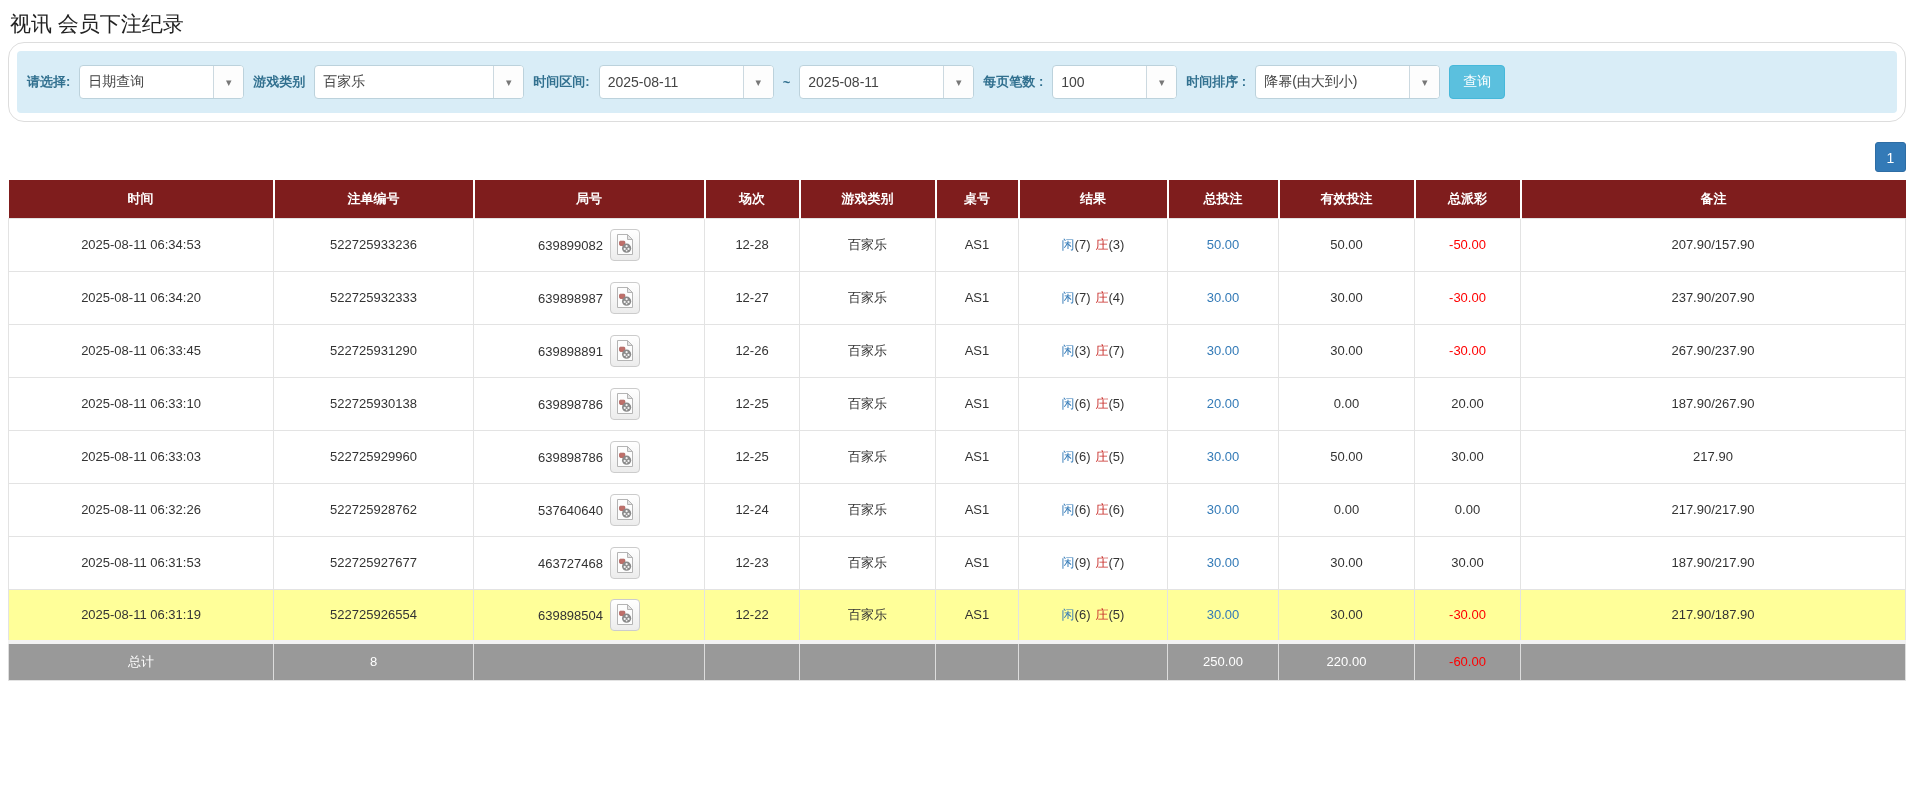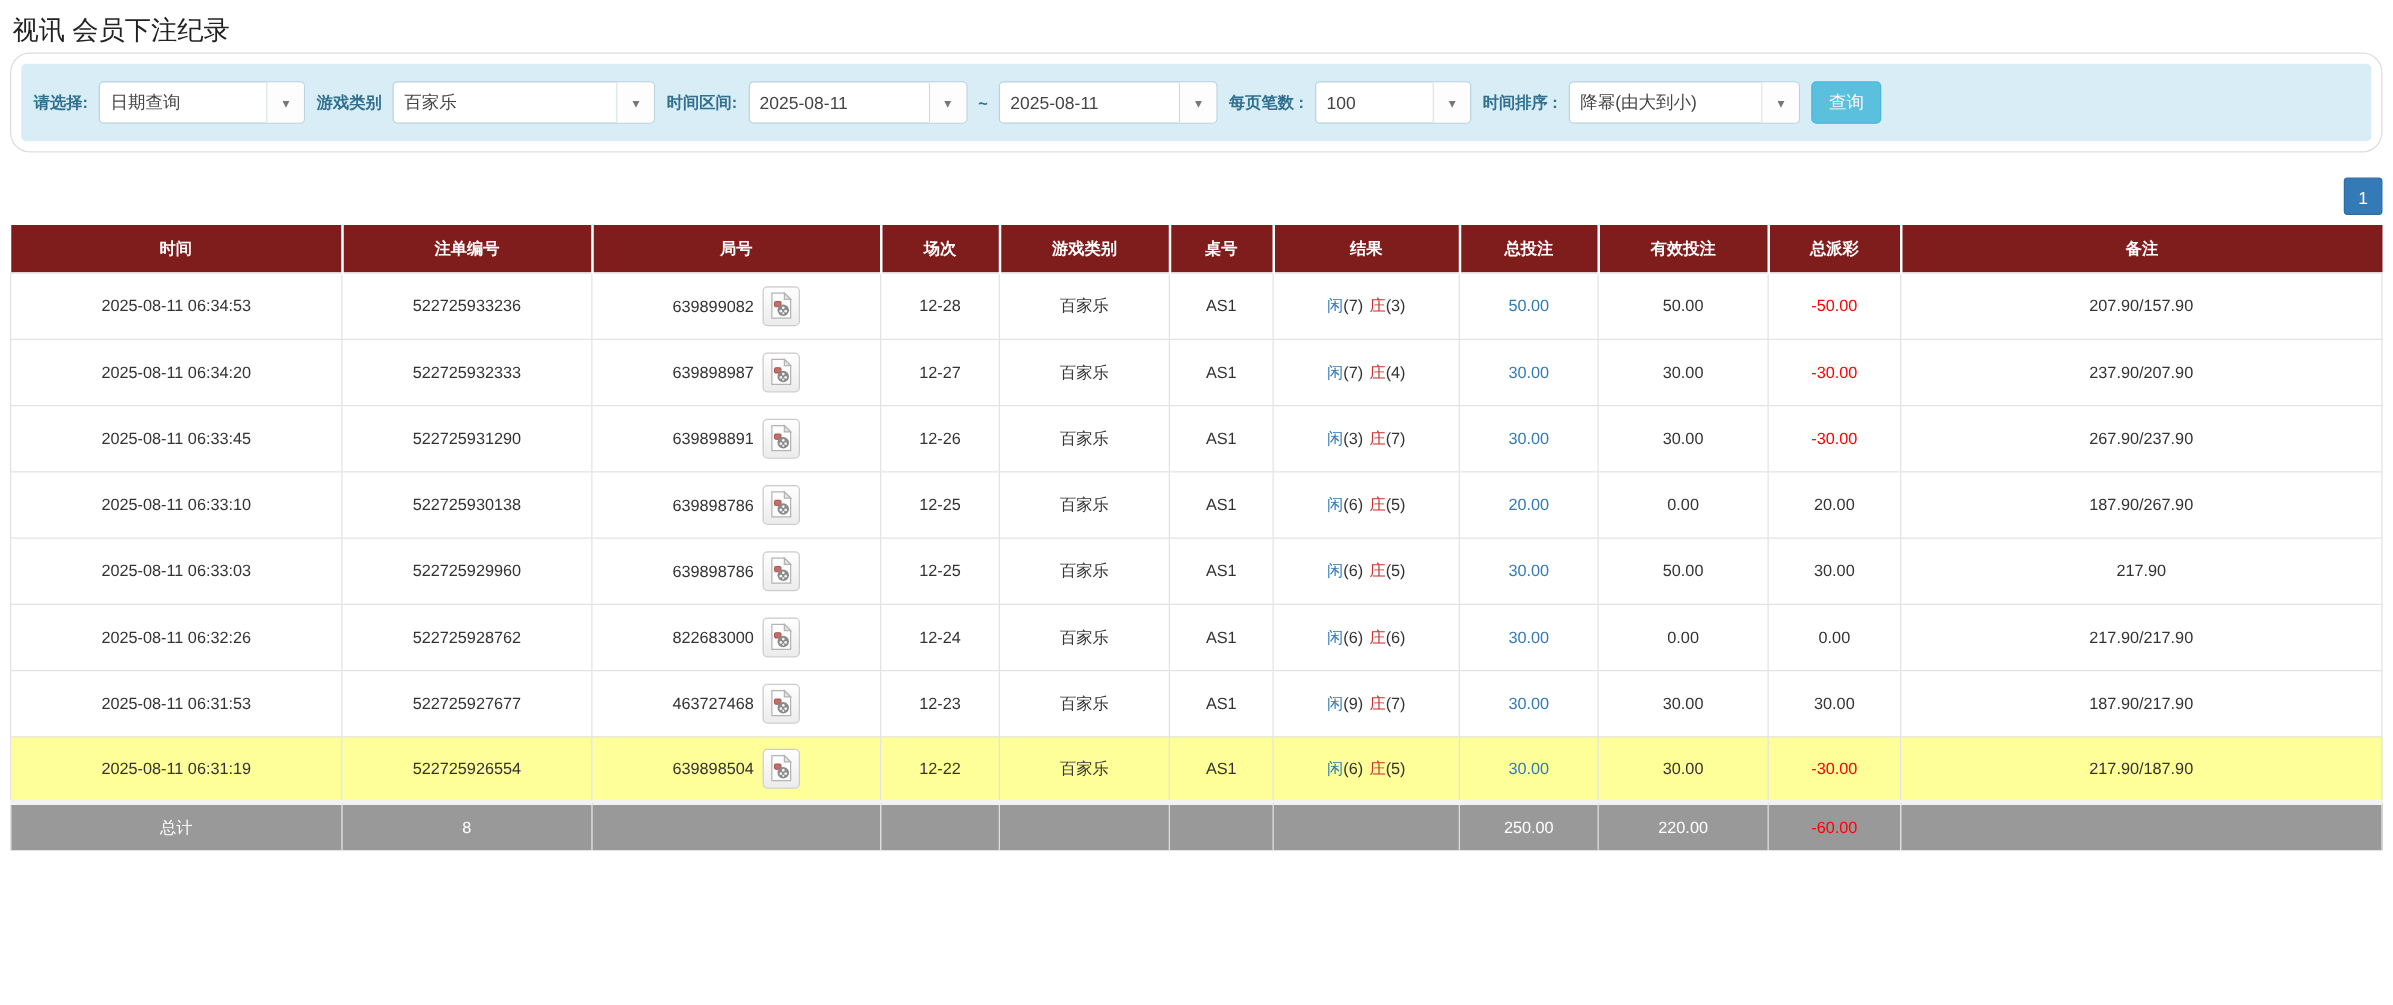--- a/index.html
+++ b/index.html
@@ -254,21 +254,21 @@
           <td>AS1</td>
           <td><span class="res-p">闲</span><span>(6)</span><span class="res-b">庄</span><span>(5)</span></td>
           <td><span class="blue-link">30.00</span></td>
           <td>50.00</td>
           <td>30.00</td>
           <td>217.90</td>
         </tr>
         <tr>
           <td>2025-08-11 06:32:26</td>
           <td>522725928762</td>
-          <td class="round-cell"><span class="round-no">822683000</span><button class="video-btn">
+          <td class="round-cell"><span class="round-no">537640640</span><button class="video-btn">
   <svg width="20" height="23" viewBox="0 0 20 23" aria-hidden="true">
     <path d="M2.5 1.5 h10 l5 5 v15 h-15 z" fill="#fdfdfd" stroke="#b4b4b4"></path>
     <path d="M12.5 1.5 l5 5 h-5 z" fill="#e4e4e4" stroke="#b4b4b4"></path>
     <rect x="4.6" y="8.2" width="5.2" height="4.2" rx="0.8" fill="#c0706a" stroke="#a85650" stroke-width="0.8"></rect>
     <circle cx="11.6" cy="15.2" r="4.6" fill="#8a8a8a"></circle>
     <circle cx="11.6" cy="13.2" r="1.1" fill="#f2f2f2"></circle>
     <circle cx="9.7" cy="15.9" r="1.1" fill="#f2f2f2"></circle>
     <circle cx="13.5" cy="15.9" r="1.1" fill="#f2f2f2"></circle>
     <circle cx="11.6" cy="17.6" r="0.9" fill="#f2f2f2"></circle>
   </svg>

